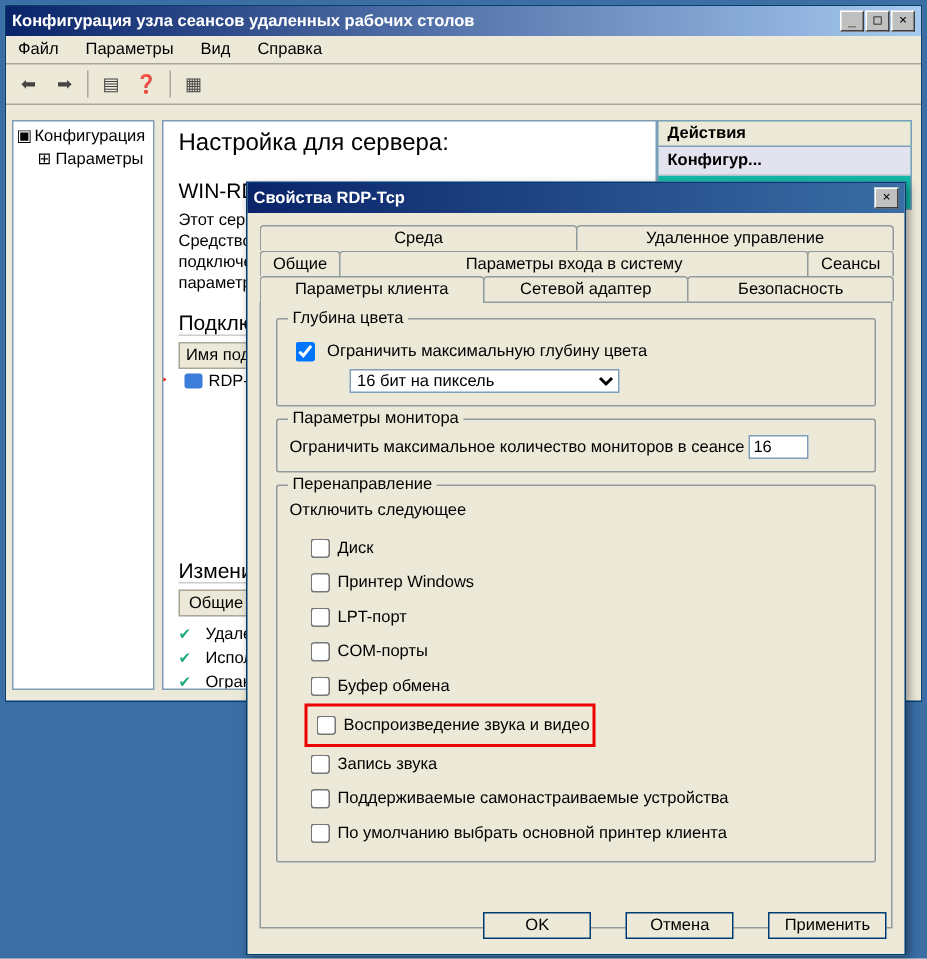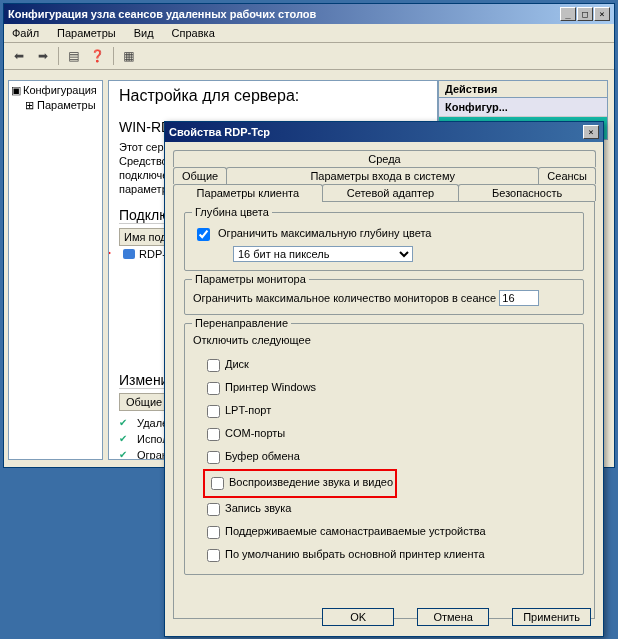--- a/index.html
+++ b/index.html
@@ -234,20 +234,21 @@
     <span class="title">Свойства RDP-Tcp</span>
     <div class="btns">
       <div class="btn">×</div>
     </div>
   </div>
 
   <div class="tab-area">
     <div class="tab-rows">
       <div class="tab-row">
         <div class="tab" style="flex:1;text-align:center;">Среда</div>
+        <div class="tab" style="flex:1;text-align:center;">Удаленное управление</div>
       </div>
       <div class="tab-row">
         <div class="tab">Общие</div>
         <div class="tab" style="flex:1;text-align:center;">Параметры входа в систему</div>
         <div class="tab">Сеансы</div>
       </div>
       <div class="tab-row">
         <div class="tab active" style="flex:1.1;text-align:center;">Параметры клиента</div>
         <div class="tab" style="flex:1;text-align:center;">Сетевой адаптер</div>
         <div class="tab" style="flex:1;text-align:center;">Безопасность</div>

